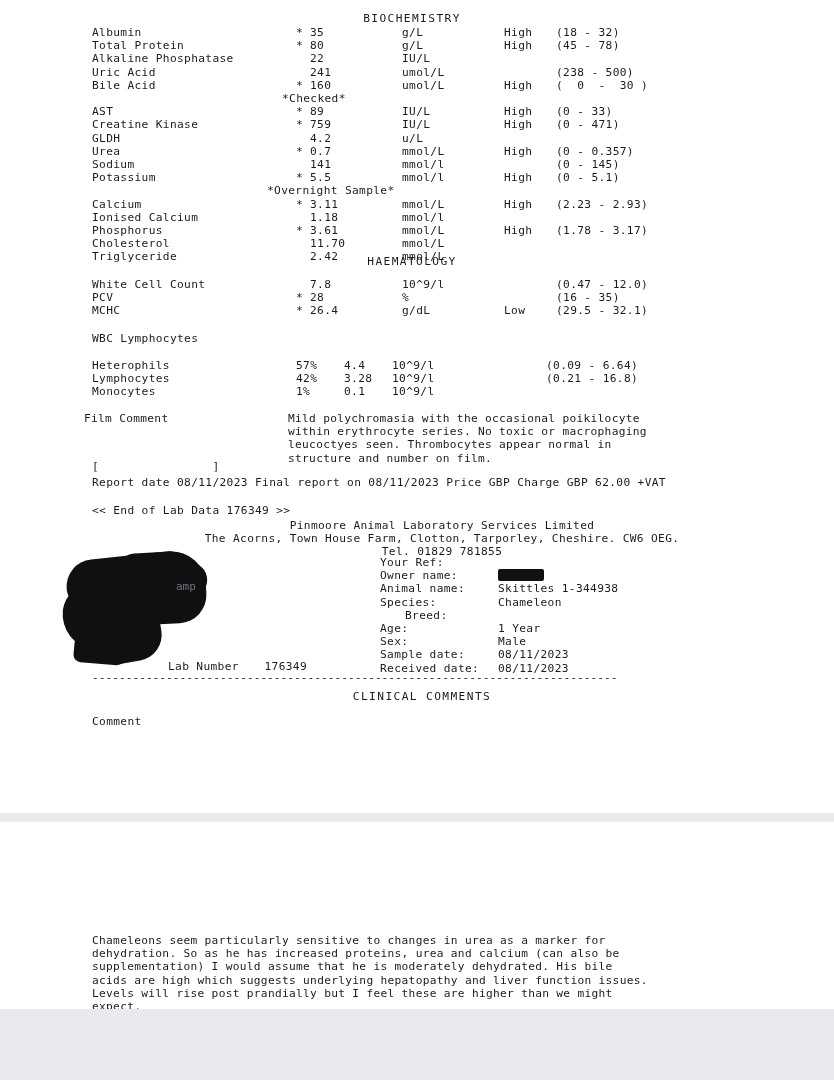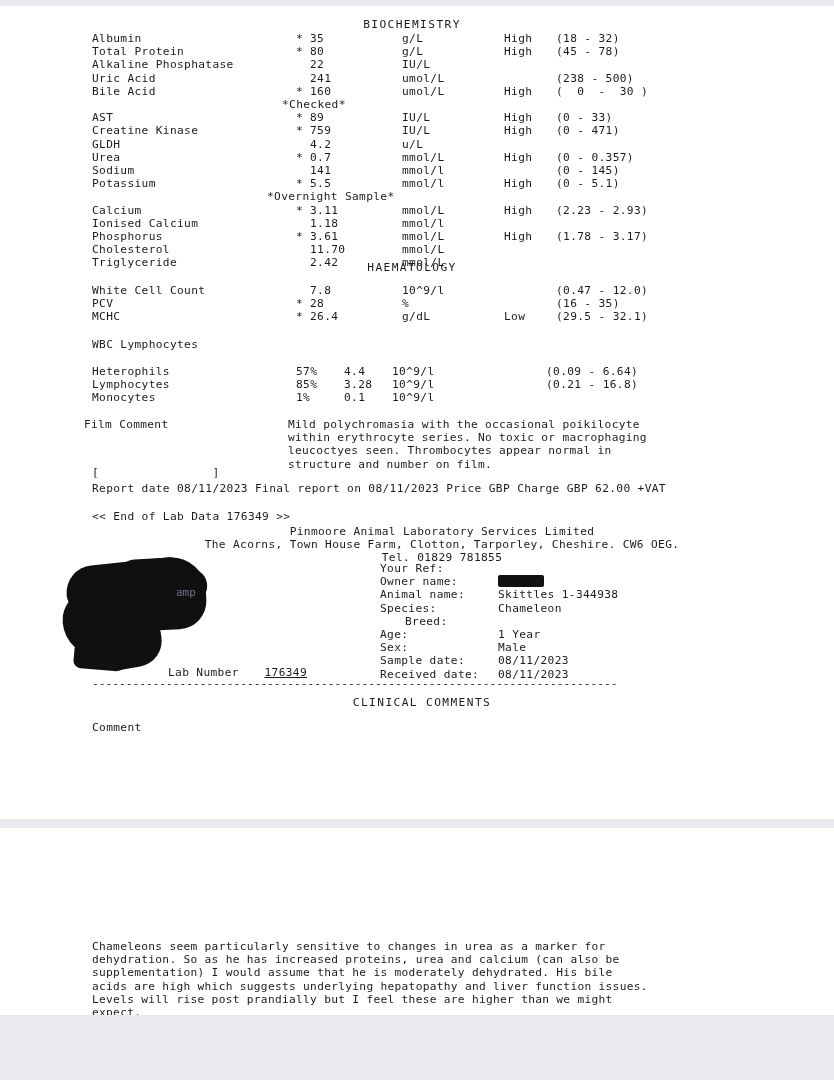--- a/index.html
+++ b/index.html
@@ -13,21 +13,20 @@
   }
   .page {
     background: #ffffff;
     width: 834px;
     box-sizing: border-box;
     position: relative;
   }
   .page-1 {
     height: 813px;
     padding: 0;
-    margin-top: 6px;
   }
   .gap {
     height: 9px;
     background: #e9eaee;
     width: 834px;
   }
   .page-2 {
     height: 187px;
   }
   .doc {
@@ -124,21 +123,21 @@
       <div class="row"><span class="c-name">PCV</span><span class="c-flag">*</span><span class="c-val">28</span><span class="c-unit">%</span><span class="c-hl"></span><span class="c-range">(16 - 35)</span></div>
       <div class="row"><span class="c-name">MCHC</span><span class="c-flag">*</span><span class="c-val">26.4</span><span class="c-unit">g/dL</span><span class="c-hl">Low</span><span class="c-range">(29.5 - 32.1)</span></div>
     </div>
 
     <div style="height:14px;"></div>
     <div class="row">WBC Lymphocytes</div>
     <div style="height:14px;"></div>
 
     <div>
       <div class="row"><span class="c-name">Heterophils</span><span class="c-val2">57%</span><span class="c-val2">4.4</span><span class="c-unit">10^9/l</span><span class="c-hl"></span><span class="c-range">(0.09 - 6.64)</span></div>
-      <div class="row"><span class="c-name">Lymphocytes</span><span class="c-val2">85%</span><span class="c-val2">3.28</span><span class="c-unit">10^9/l</span><span class="c-hl"></span><span class="c-range">(0.21 - 16.8)</span></div>
+      <div class="row"><span class="c-name">Lymphocytes</span><span class="c-val2">42%</span><span class="c-val2">3.28</span><span class="c-unit">10^9/l</span><span class="c-hl"></span><span class="c-range">(0.21 - 16.8)</span></div>
       <div class="row"><span class="c-name">Monocytes</span><span class="c-val2">1%</span><span class="c-val2">0.1</span><span class="c-unit">10^9/l</span><span class="c-hl"></span><span class="c-range"></span></div>
     </div>
   </div>
 
   <div class="block" style="left:84px; top:412px; width:660px;">
     <span class="film-label doc">Film Comment</span><span class="film-text doc">Mild polychromasia with the occasional poikilocyte
 within erythrocyte series. No toxic or macrophaging
 leucoctyes seen. Thrombocytes appear normal in
 structure and number on film.</span>
   </div>
@@ -169,21 +168,21 @@
     <div class="row"><span style="display:inline-block;width:118px;">Species:</span><span>Chameleon</span></div>
     <div class="row"><span style="display:inline-block;width:118px;padding-left:25px;">Breed:</span><span></span></div>
     <div class="row"><span style="display:inline-block;width:118px;">Age:</span><span>1 Year</span></div>
     <div class="row"><span style="display:inline-block;width:118px;">Sex:</span><span>Male</span></div>
     <div class="row"><span style="display:inline-block;width:118px;">Sample date:</span><span>08/11/2023</span></div>
     <div class="row"><span style="display:inline-block;width:118px;">Received date:</span><span>08/11/2023</span></div>
   </div>
 
   <div class="block" style="left:168px; top:655px;">
     <span class="row" style="display:inline;">Lab Number</span>
-    <span class="row" style="display:inline; padding-left:16px;text-decoration:underline;">176349</span>
+    <span class="row" style="display:inline; padding-left:16px;">176349</span>
   </div>
 
   <div class="block hr-dash" style="left:92px; top:672px; width:600px; overflow:hidden;">------------------------------------------------------------------------------</div>
 
   <div class="block sec-title" style="left:92px; top:690px; width:660px;">CLINICAL COMMENTS</div>
   <div class="block row" style="left:92px; top:715px;">Comment</div>
 
 </div>
 
 <div class="gap"></div>

